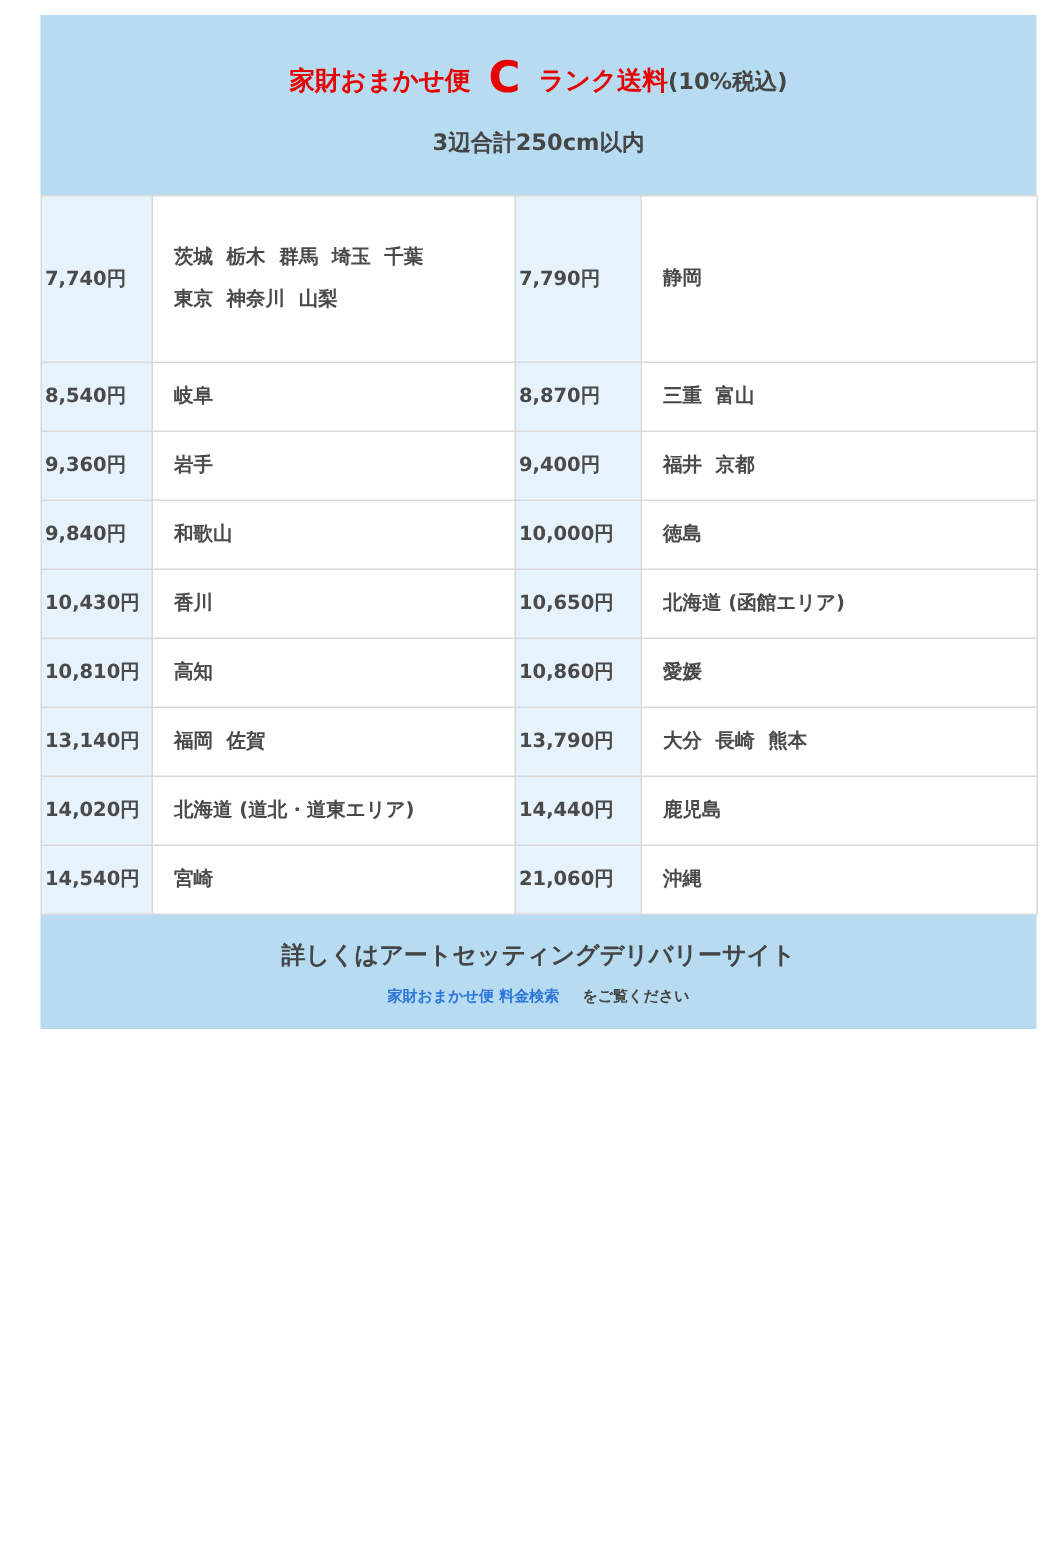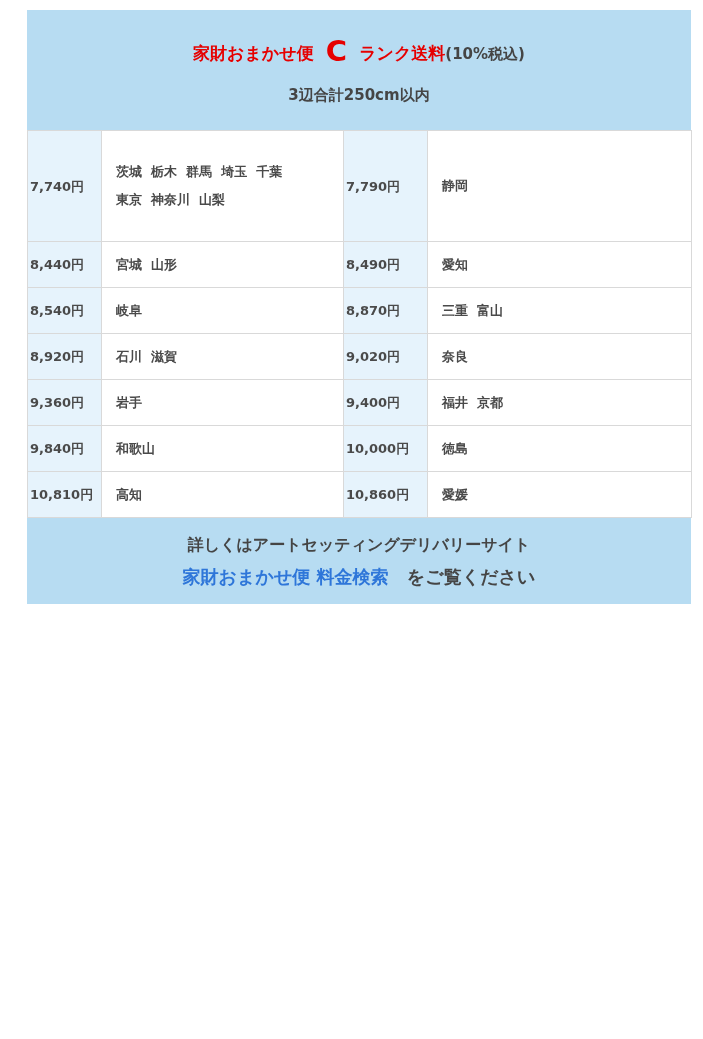--- a/index.html
+++ b/index.html
@@ -85,21 +85,21 @@
   .banner.bottom {
     padding: 17px 0 15px;
   }
   .f-line1 {
     color: #454545;
     font-weight: bold;
     font-size: 16px;
     margin-bottom: 9px;
   }
   .f-line2 {
-    font-size: 18px;
+    font-size: 10px;
     font-weight: bold;
   }
   .f-link {
     color: #2e76d9;
     cursor: pointer;
   }
   .f-suffix {
     color: #454545;
     margin-left: 12px;
   }
@@ -127,54 +127,66 @@
     </colgroup>
     <tbody>
         <tr class="tall">
       <td class="price">7,740円</td>
       <td class="area">茨城  栃木  群馬  埼玉  千葉
 東京  神奈川  山梨</td>
       <td class="price">7,790円</td>
       <td class="area">静岡</td>
     </tr>
         <tr>
-      <td class="price">8,440円</td>
-      <td class="area">宮城  山形</td>
-      <td class="price">8,490円</td>
-      <td class="area">愛知</td>
-    </tr>
-        <tr>
       <td class="price">8,540円</td>
       <td class="area">岐阜</td>
       <td class="price">8,870円</td>
       <td class="area">三重  富山</td>
-    </tr>
-        <tr>
-      <td class="price">8,920円</td>
-      <td class="area">石川  滋賀</td>
-      <td class="price">9,020円</td>
-      <td class="area">奈良</td>
     </tr>
         <tr>
       <td class="price">9,360円</td>
       <td class="area">岩手</td>
       <td class="price">9,400円</td>
       <td class="area">福井  京都</td>
     </tr>
         <tr>
       <td class="price">9,840円</td>
       <td class="area">和歌山</td>
       <td class="price">10,000円</td>
       <td class="area">徳島</td>
     </tr>
         <tr>
+      <td class="price">10,430円</td>
+      <td class="area">香川</td>
+      <td class="price">10,650円</td>
+      <td class="area">北海道 (函館エリア)</td>
+    </tr>
+        <tr>
       <td class="price">10,810円</td>
       <td class="area">高知</td>
       <td class="price">10,860円</td>
       <td class="area">愛媛</td>
+    </tr>
+        <tr>
+      <td class="price">13,140円</td>
+      <td class="area">福岡  佐賀</td>
+      <td class="price">13,790円</td>
+      <td class="area">大分  長崎  熊本</td>
+    </tr>
+        <tr>
+      <td class="price">14,020円</td>
+      <td class="area">北海道 (道北・道東エリア)</td>
+      <td class="price">14,440円</td>
+      <td class="area">鹿児島</td>
+    </tr>
+        <tr>
+      <td class="price">14,540円</td>
+      <td class="area">宮崎</td>
+      <td class="price">21,060円</td>
+      <td class="area">沖縄</td>
     </tr>
       </tbody>
   </table>
 
   <div class="banner bottom">
     <div class="f-line1">詳しくはアートセッティングデリバリーサイト</div>
     <div class="f-line2">
       <span class="f-link">家財おまかせ便 料金検索</span>
       <span class="f-suffix">をご覧ください</span>
     </div>

